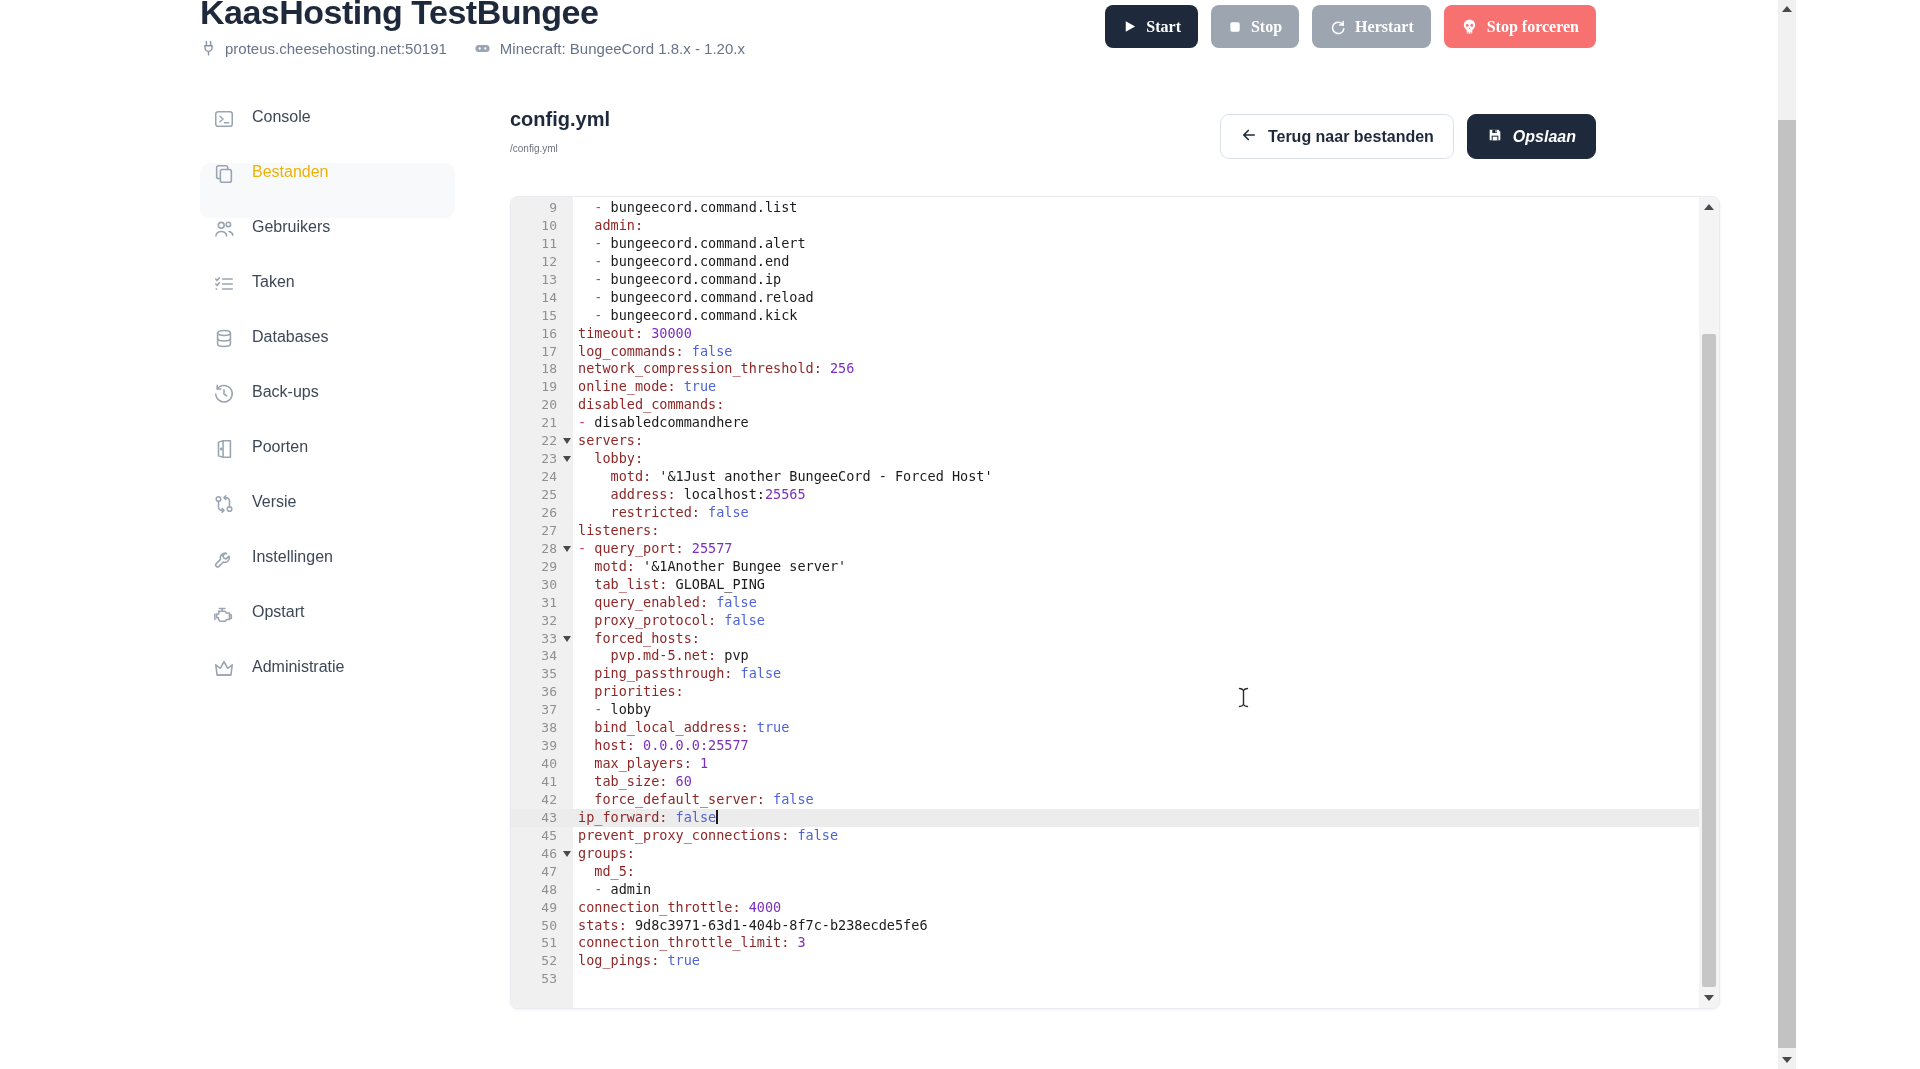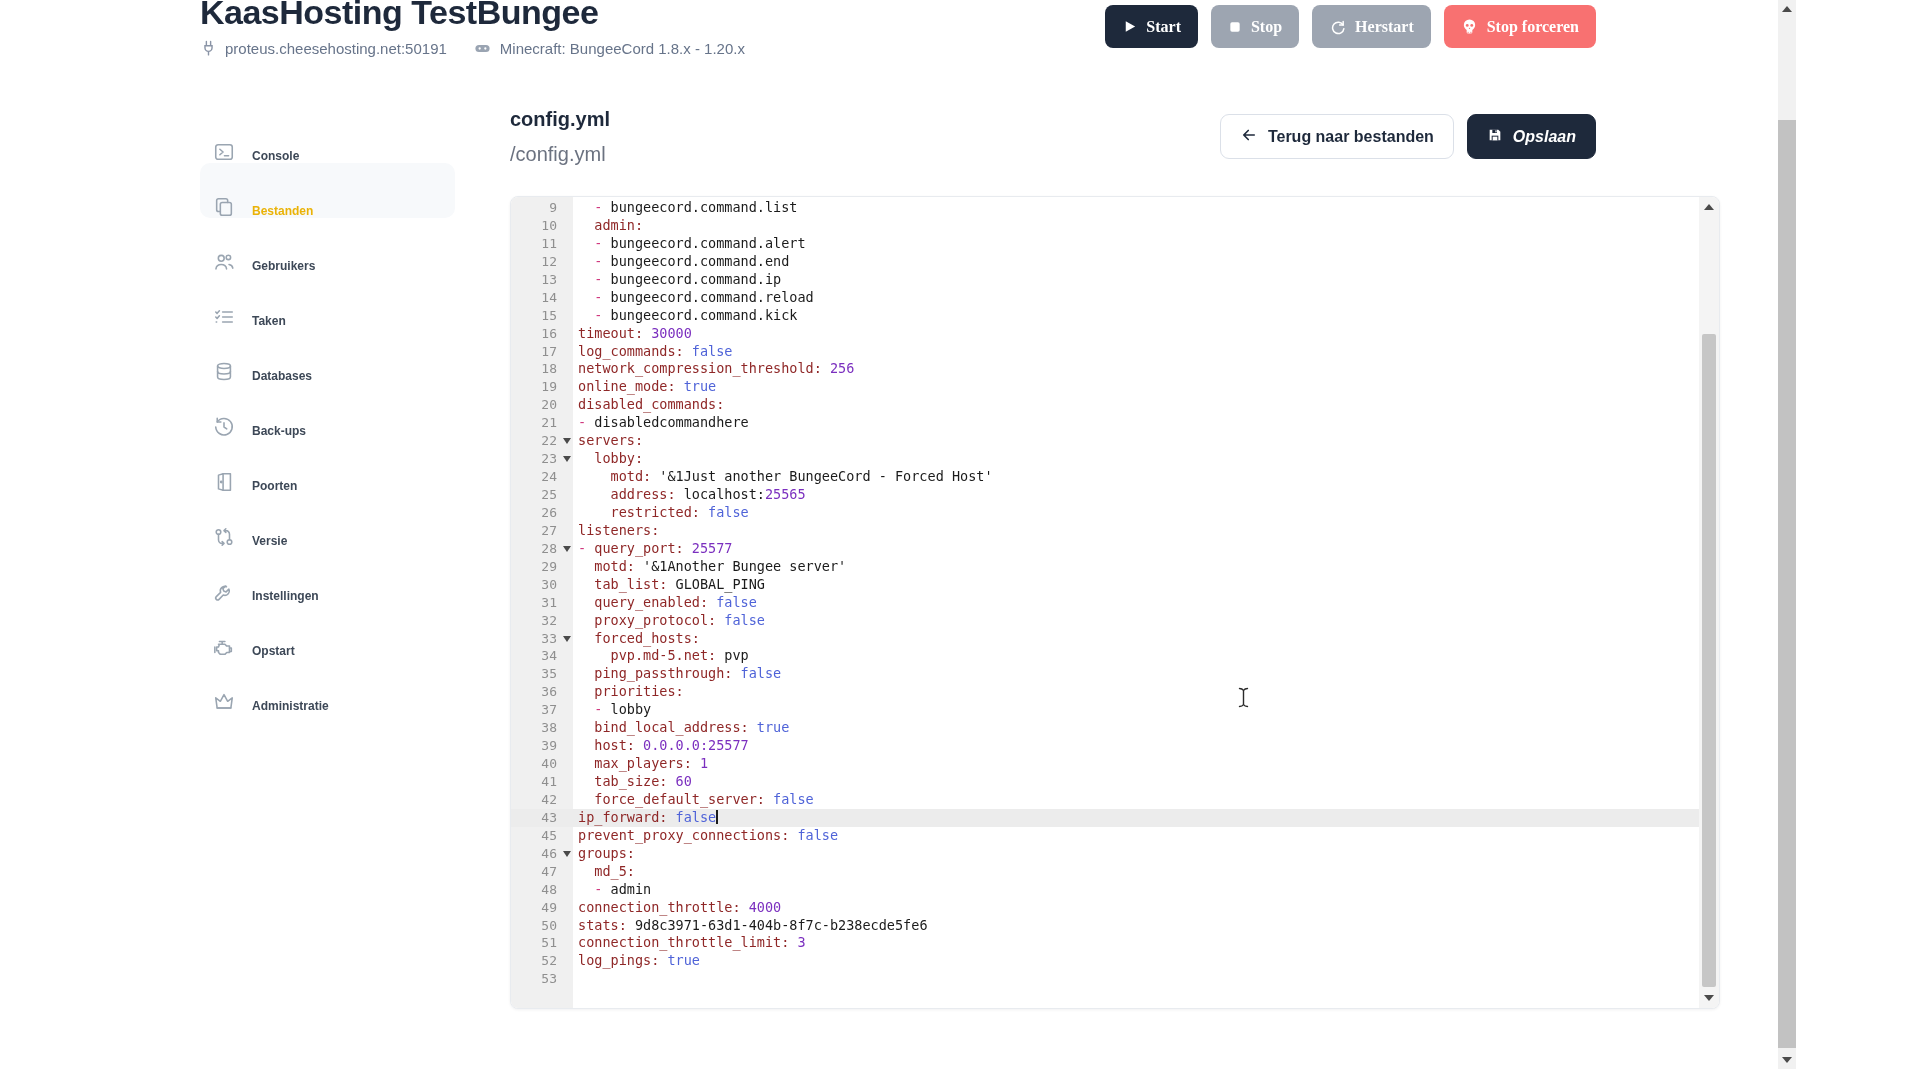--- a/index.html
+++ b/index.html
@@ -18,30 +18,30 @@
   .pbtn { display:flex; align-items:center; gap:9px; height:43px; padding:0 17px;
           border:none; border-radius:8px; font-family:Liberation Serif, serif;
           font-size:16px; font-weight:700; color:#fff; cursor:pointer; }
   .pbtn.dark   { background:#1e293b; }
   .pbtn.muted  { background:#9da5b1; }
   .pbtn.danger { background:#f87171; }
   .pbtn .bicon { display:flex; align-items:center; }
 
   
   .sidebar { position:absolute; left:200px; top:108px; width:255px; }
-  .side-item { display:flex; align-items:flex-end; gap:16px; height:55px; padding:0 12px;
-               border-radius:10px; font-size:12px; font-weight:700; color:#3d4857; cursor:pointer; }
+  .side-item { display:flex; align-items:flex-start; gap:16px; height:55px; padding:0 12px;
+               border-radius:10px; font-size:16px; font-weight:400; color:#3d4857; cursor:pointer; }
   .side-item .sicon { display:flex; width:24px; justify-content:center; }
   .side-item.active { background:#f7f9fb; color:#eab308; }
 
   
   .main-head { position:absolute; left:510px; right:200px; top:108px; display:flex;
                justify-content:space-between; align-items:flex-start; }
   .file-title { font-size:20px; font-weight:700; color:#1e293b; }
-  .file-path  { margin-top:12px; font-size:20px; color:#6b7280; }
+  .file-path  { margin-top:12px; font-size:10px; color:#6b7280; }
   .main-actions { display:flex; gap:13px; margin-top:6px; }
   .btn { display:flex; align-items:center; gap:10px; height:45px; padding:12px 19px;
          border-radius:9px; font-family:"Liberation Sans",sans-serif; font-size:16px;
          font-weight:600; cursor:pointer; }
   .btn.outline { background:#fff; border:1px solid #dbe0e8; color:#1e293b; }
   .btn.dark    { background:#1e293b; border:1px solid #1e293b; color:#fff;font-style:italic; }
 
   
   .editor { position:absolute; left:510px; top:196px; width:1210px; height:813px;
             background:#fff; border:1px solid #e8ebef; border-radius:8px; overflow:hidden;

